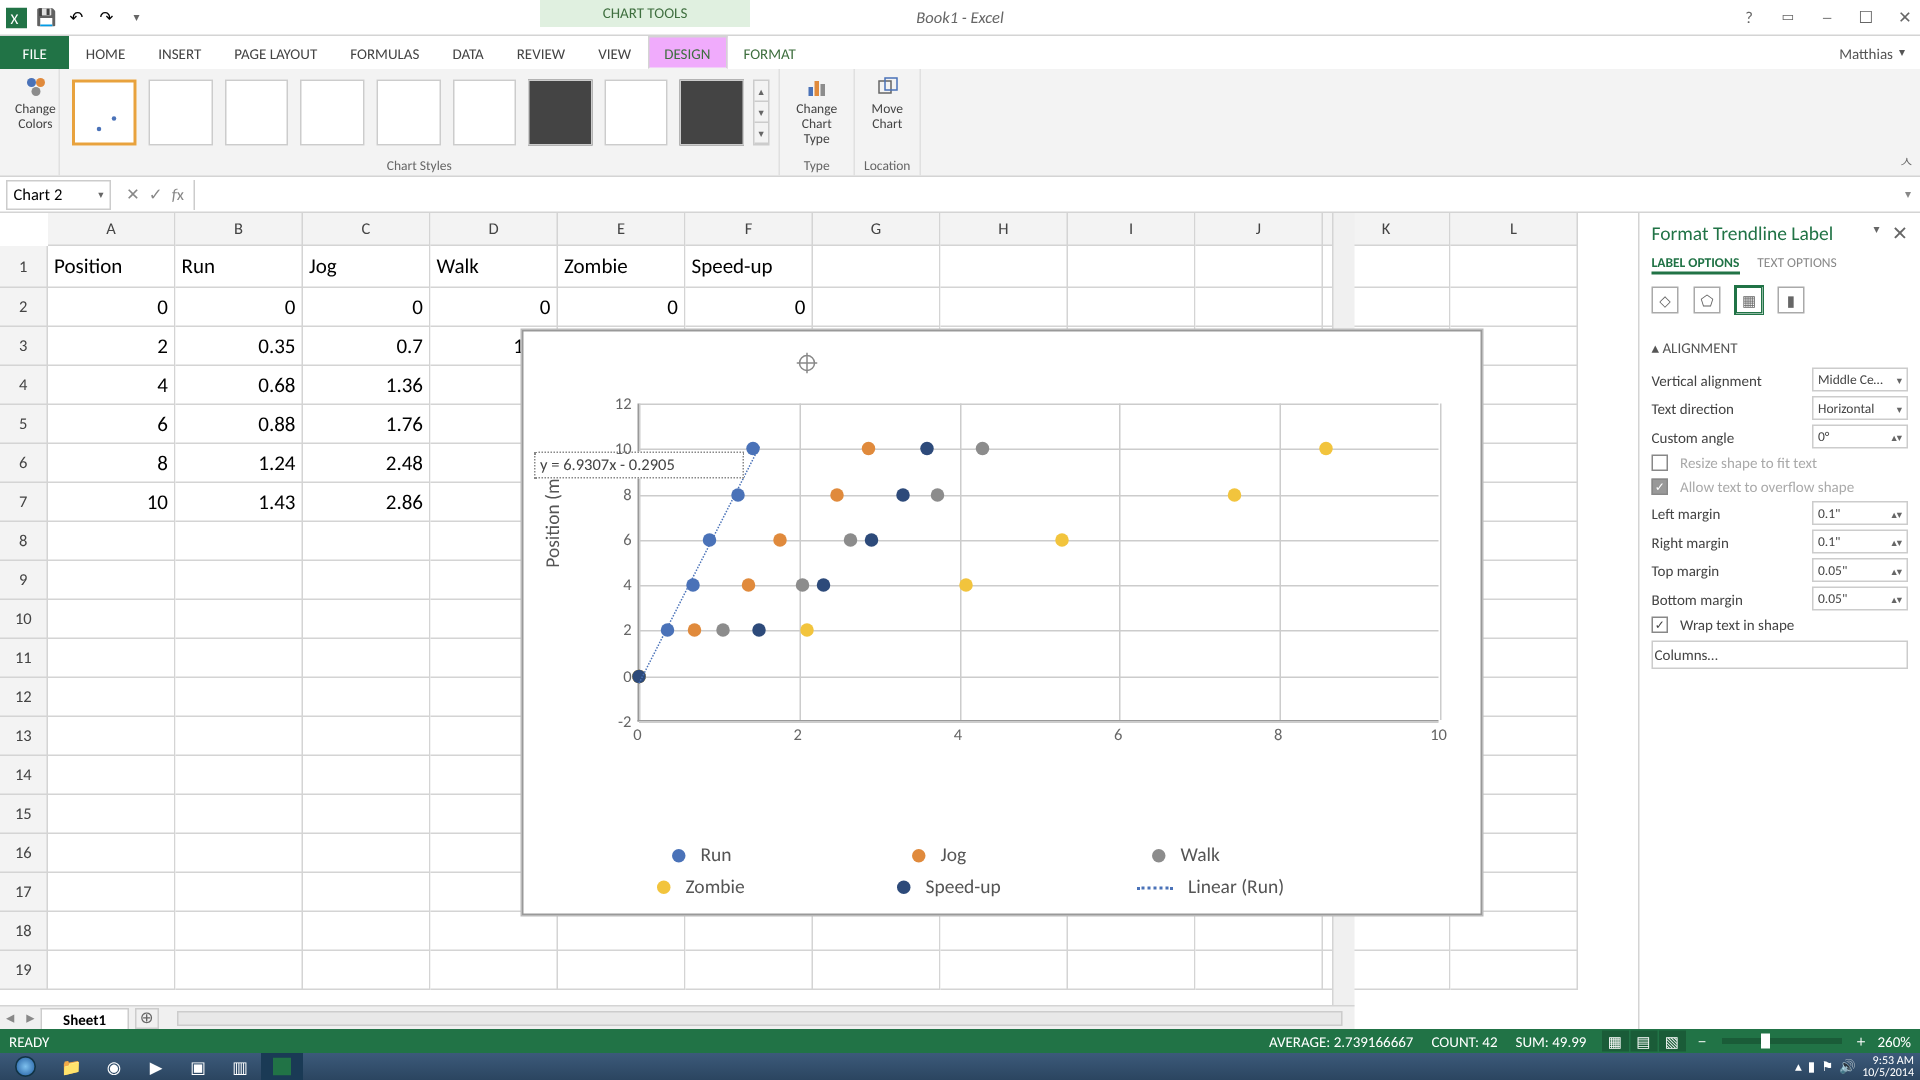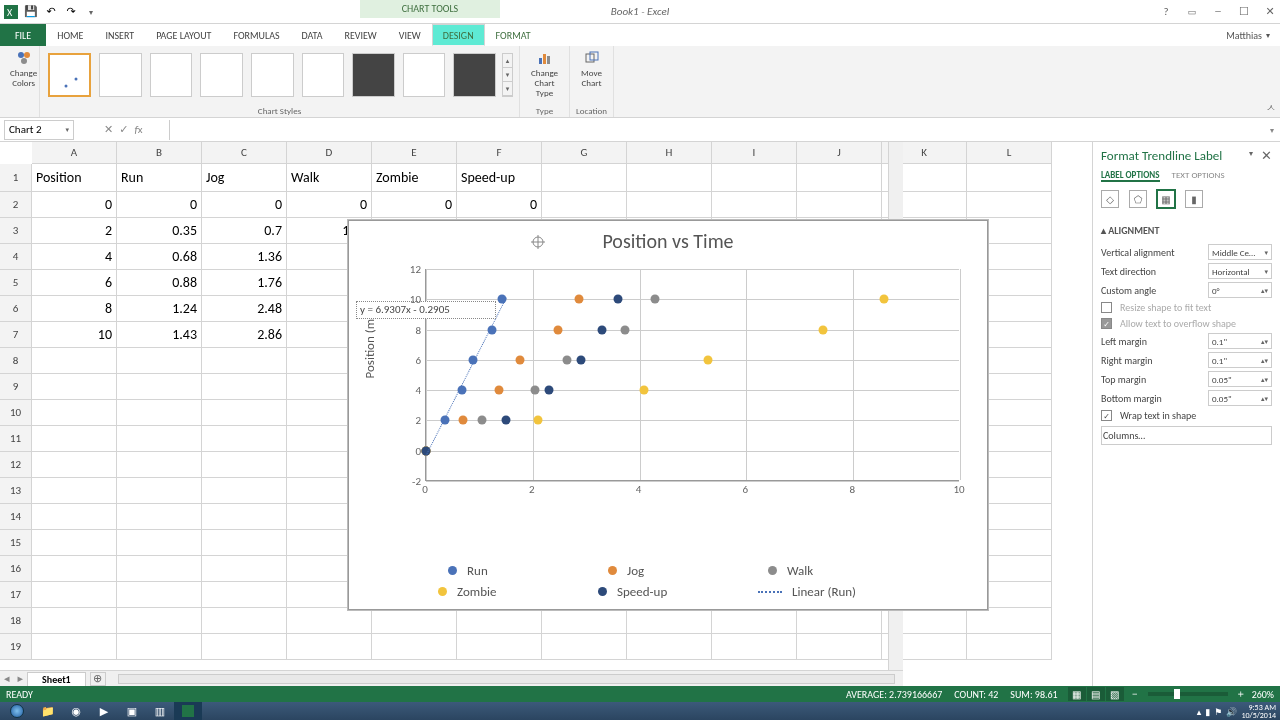--- a/index.html
+++ b/index.html
@@ -11,40 +11,40 @@
 .qat-icon { width:14px; height:14px; display:flex; align-items:center; justify-content:center; }
 #chart-tools-label { position:absolute; left:360px; top:0; height:18px; width:140px; background:#e0f0e0; color:#3f6f3f; text-align:center; font-size:10px; line-height:18px; }
 #book-title { position:absolute; left:50%; transform:translateX(-50%); font-size:11px; color:#666;font-style:italic; }
 #titlebar-right { position:absolute; right:4px; display:flex; align-items:center; gap:14px; }
 .titlebar-btn { width:12px; height:12px; display:flex; align-items:center; justify-content:center; color:#666; }
 
 
 #ribbon-tabs { height:22px; display:flex; align-items:stretch; background:#fff; border-bottom:0; }
 .tab { padding:0 10px; font-size:10px; line-height:22px; color:#444; border:1px solid transparent; cursor:default; }
 .tab.file { background:#217346; color:#fff; padding:0 14px; }
-.tab.active { border:1px solid #d4d4d4; border-bottom-color:#f3f3f3; background:#5eead4; color:#217346; }
+.tab.active { border:1px solid #d4d4d4; border-bottom-color:#f3f3f3; background:#f0abfc; color:#217346; }
 .tab.context { color:#3f6f3f; }
 #user-area { margin-left:auto; padding:0 10px; font-size:10px; color:#555; display:flex; align-items:center; gap:4px; }
 
 
 #ribbon-body { height:72px; background:#f3f3f3; border-bottom:1px solid #d4d4d4; display:flex; position:relative; }
 .ribbon-group { border-right:1px solid #e0e0e0; padding:2px 6px; display:flex; flex-direction:column; position:relative; }
 .group-label { font-size:9px; color:#666; text-align:center; position:absolute; bottom:1px; left:0; right:0; }
 .ribbon-btn { display:flex; flex-direction:column; align-items:center; gap:2px; padding:2px 4px; font-size:9px; color:#444; line-height:1.1; text-align:center; }
 .ribbon-row { display:flex; gap:4px; height:54px; align-items:flex-start; }
 .style-thumb { width:56px; height:44px; border:1px solid #ccc; background:#fff; margin:0 2px; position:relative; }
 .style-thumb.sel { border:2px solid #e8a23d; }
 .style-thumb.dark { background:#444; }
 .style-mini { position:absolute; inset:6px; }
 .style-scroll { width:14px; display:flex; flex-direction:column; border:1px solid #ccc; }
 .style-scroll div { height:14px; border-bottom:1px solid #ccc; display:flex; align-items:center; justify-content:center; font-size:7px; color:#666; }
 #ribbon-collapse { position:absolute; right:4px; bottom:2px; font-size:10px; color:#666; }
 
 
-#formula-bar-row { height:24px; border-bottom:1px solid #d4d4d4; display:flex; align-items:center;gap:20px; }
+#formula-bar-row { height:24px; border-bottom:1px solid #d4d4d4; display:flex; align-items:center; }
 #name-box { width:70px; height:20px; border:1px solid #ccc; margin:0 4px; padding:0 4px; font-size:11px; line-height:20px; background:#fff; display:flex; justify-content:space-between; align-items:center; }
 #fx-icons { display:flex; gap:6px; padding:0 6px; color:#888; align-items:center;}
 #formula-input { flex:1; height:20px; border-left:1px solid #ccc; padding:0 4px; }
 
 
 #main { position:absolute; top:142px; bottom:34px; left:0; right:0; display:flex; }
 #sheet-area { flex:1; position:relative; overflow:hidden; }
 #headers-col { position:absolute; left:0; top:22px; width:32px; }
 .row-hdr { height:26px; border-bottom:1px solid #d4d4d4; border-right:1px solid #d4d4d4; text-align:center; font-size:11px; line-height:26px; color:#444; background:#f3f3f3; }
 .row-hdr:first-child { height:28px; line-height:28px; }
@@ -85,21 +85,21 @@
 
 
 #format-pane { width:188px; background:#fff; border-left:1px solid #d4d4d4; display:flex; flex-direction:column; }
 #pane-title { font-size:13px; color:#217346; padding:6px 8px; display:flex; justify-content:space-between; align-items:center; }
 #pane-tabs { display:flex; padding:0 8px; gap:12px; font-size:9px; color:#888; }
 #pane-tabs .ptab.active { color:#217346; font-weight:bold; border-bottom:2px solid #217346; }
 #pane-icons { display:flex; gap:10px; padding:8px; }
 .pane-icon { width:18px; height:18px; border:1px solid #aaa; display:flex; align-items:center; justify-content:center; font-size:10px; color:#666; }
 .pane-icon.sel { border-color:#217346; box-shadow:0 0 0 1px #217346; }
 #pane-body { padding:4px 8px; font-size:10px; color:#444; }
-.pane-section { font-size:10px; font-weight:bold; padding:4px 0; color:#555; }
+.pane-section { font-size:10px; font-weight:normal; padding:4px 0; color:#555; }
 .pane-row { display:flex; align-items:center; margin:3px 0; gap:4px; }
 .pane-row label { flex:1; font-size:10px; }
 .pane-row .ctrl { width:64px; height:16px; border:1px solid #ccc; font-size:9px; padding:0 3px; background:#fff; display:flex; justify-content:space-between; align-items:center; }
 .pane-row .ctrl .arr { font-size:7px; color:#666; }
 .pane-chk { width:11px; height:11px; border:1px solid #888; display:inline-flex; align-items:center; justify-content:center; margin-right:4px; font-size:8px; }
 .pane-btn { border:1px solid #ccc; padding:2px 1px; font-size:10px; margin-top:4px; }
 
 
 #statusbar { position:absolute; bottom:18px; left:0; right:0; height:16px; background:#217346; color:#fff; display:flex; align-items:center; font-size:10px; padding:0 6px; }
 #statusbar .stats { margin-left:auto; display:flex; gap:12px; margin-right:10px; }
@@ -541,21 +541,20 @@
           <div class="cell"></div>
           <div class="cell"></div>
           <div class="cell"></div>
           <div class="cell"></div>
           <div class="cell"></div>
         </div>
       </div>
     <div id="sheet-vscroll"></div>
 
     <div id="chart">
-      <div id="chart-title">Position vs Time</div>
       <svg id="trendlabel-handle">
           <circle cx="7" cy="7" r="5" fill="none" stroke="#888"></circle>
           <line x1="7" y1="0" x2="7" y2="14" stroke="#888"></line>
           <line x1="0" y1="7" x2="14" y2="7" stroke="#888"></line>
         </svg>
       <div id="y-label">Position (m)</div>
       <div id="chart-plot">
           <div class="gridline-h" style="top: 212px;"></div>
           <div class="gridline-h" style="top: 181.714px;"></div>
           <div class="gridline-h" style="top: 151.429px;"></div>
@@ -738,21 +737,21 @@
       <div class="pane-btn">Columns…</div>
     </div>
   </div>
 </div>
 
 <div id="statusbar">
   <span>READY</span>
   <div class="stats">
     <span>AVERAGE: 2.739166667</span>
     <span>COUNT: 42</span>
-    <span>SUM: 98.61</span>
+    <span>SUM: 49.99</span>
   </div>
   <div id="view-btns">
     <span class="view-btn">▦</span>
     <span class="view-btn">▤</span>
     <span class="view-btn">▧</span>
   </div>
   <span style="margin-left:6px">－</span>
   <div id="zoom-slider">
       <div id="zoom-thumb"></div>
     </div>

